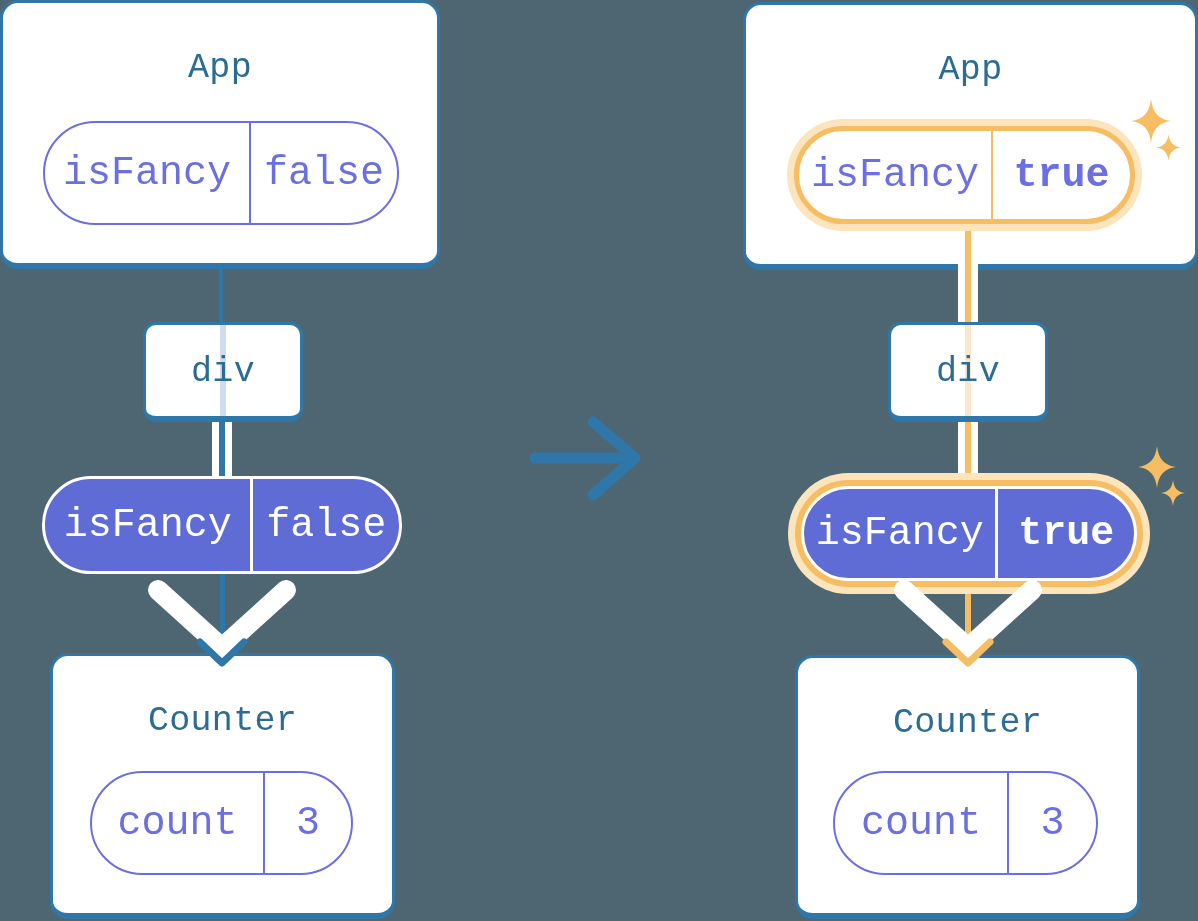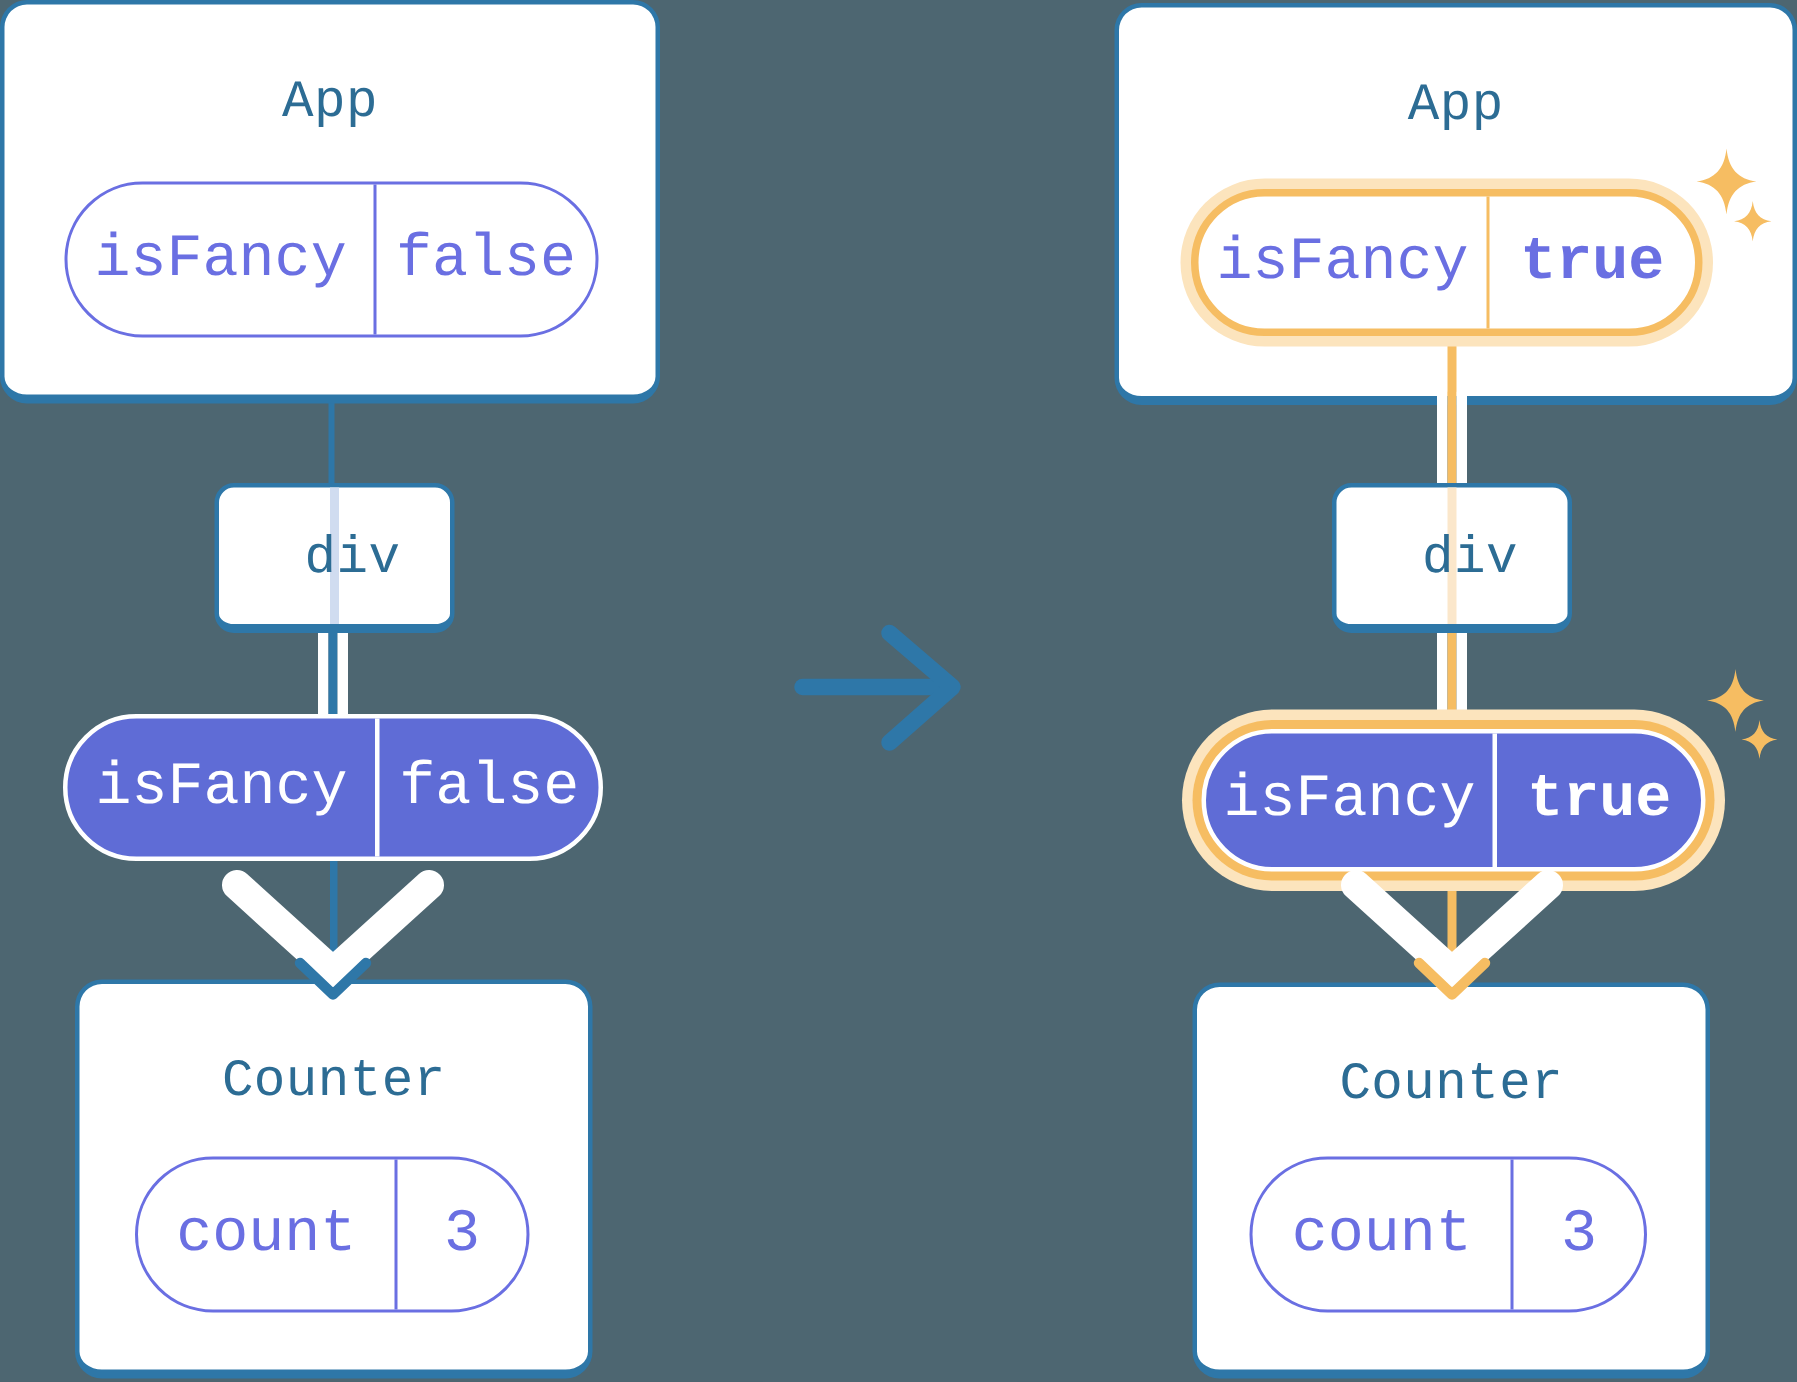--- a/index.html
+++ b/index.html
@@ -18,21 +18,21 @@
   .card{
     background:#fff;border:3px solid var(--blue);border-bottom-width:6px;
     border-radius:18px;z-index:1;
   }
   .node{border-radius:13px;}
   .faded{position:absolute;left:50%;top:0;bottom:0;width:6px;transform:translateX(-50%);}
   .title{
     color:var(--title-text);font-size:35px;font-weight:500;
     text-align:center;z-index:3;letter-spacing:.3px;
   }
-  .mid{display:flex;align-items:center;justify-content:center;margin-left:12px;}
+  .mid{display:flex;align-items:center;justify-content:center;}
   .pill{display:flex;align-items:stretch;border-radius:999px;z-index:3;}
   .cell{display:flex;align-items:center;justify-content:center;font-size:40px;}
   .cell-l{flex:0 0 58%;}
   .cell-r{flex:1 1 auto;}
   .split66 .cell-l{flex:0 0 66%;}
   .pill-outline{background:#fff;border:2.5px solid var(--purple);}
   .pill-outline .cell{color:var(--purple);}
   .pill-outline .cell-l{border-right:2.5px solid var(--purple);}
   .pill-filled{background:var(--purple-fill);border:3px solid #fff;}
   .pill-filled .cell{color:#fff;}

